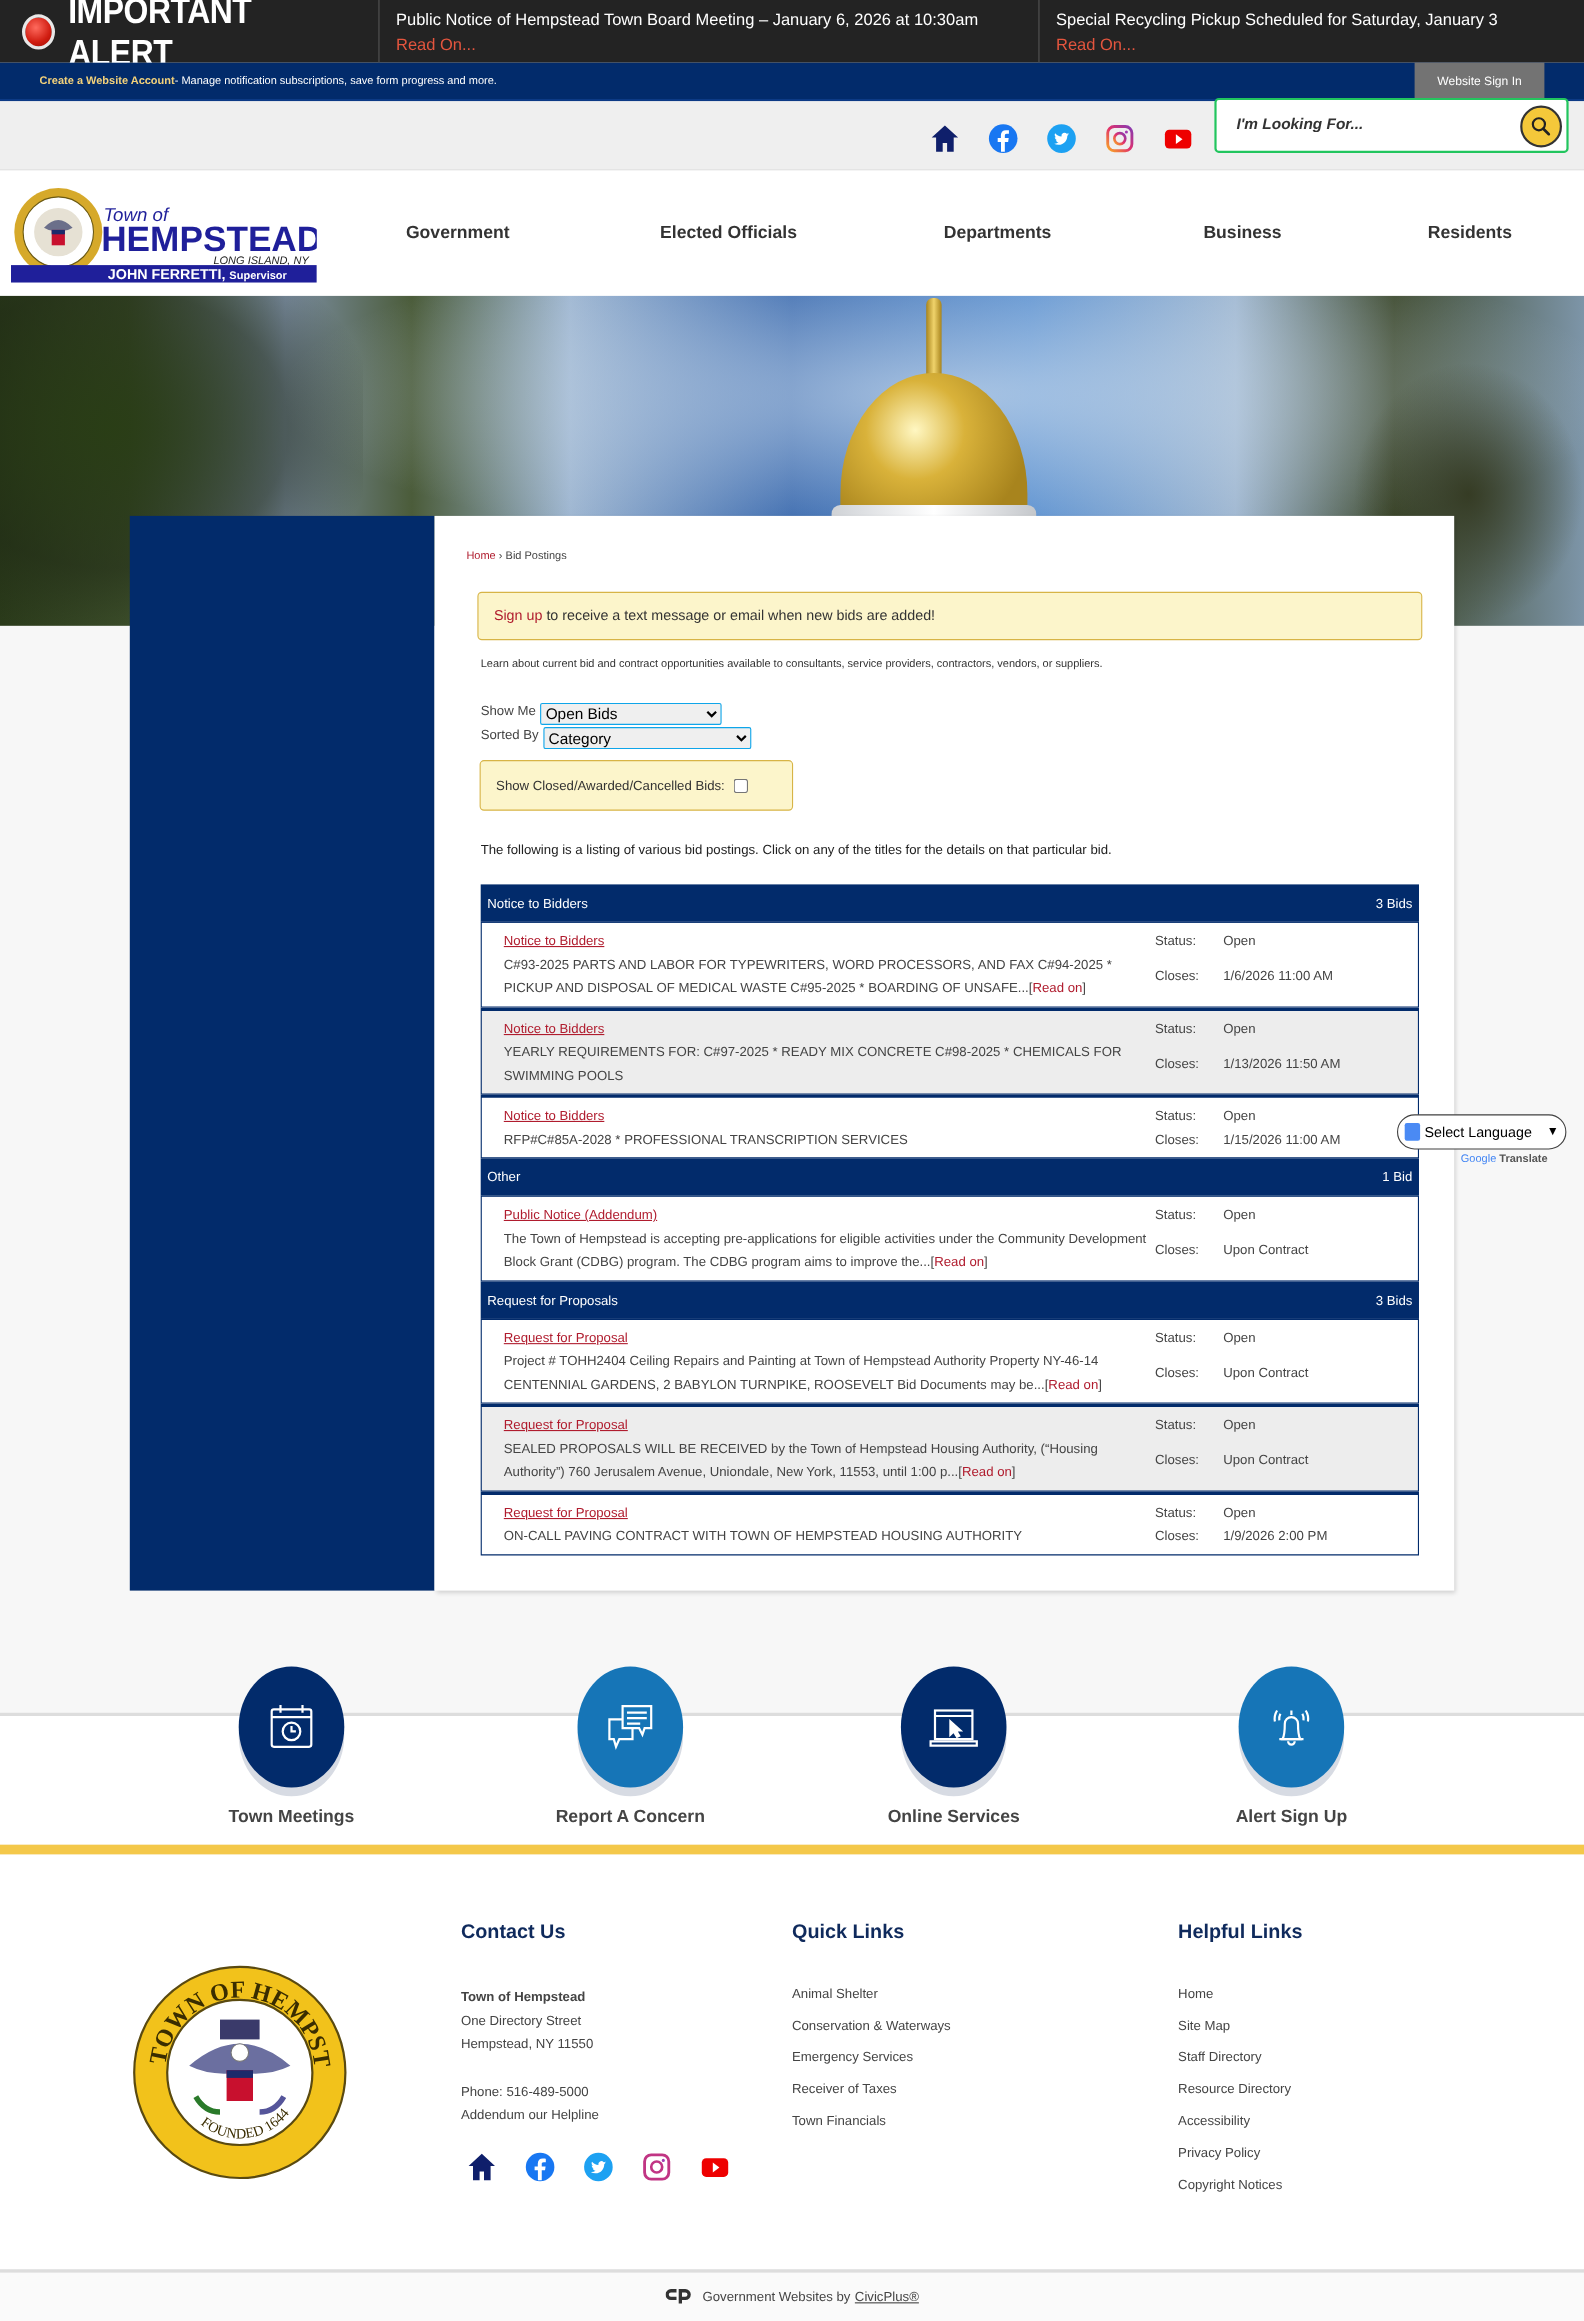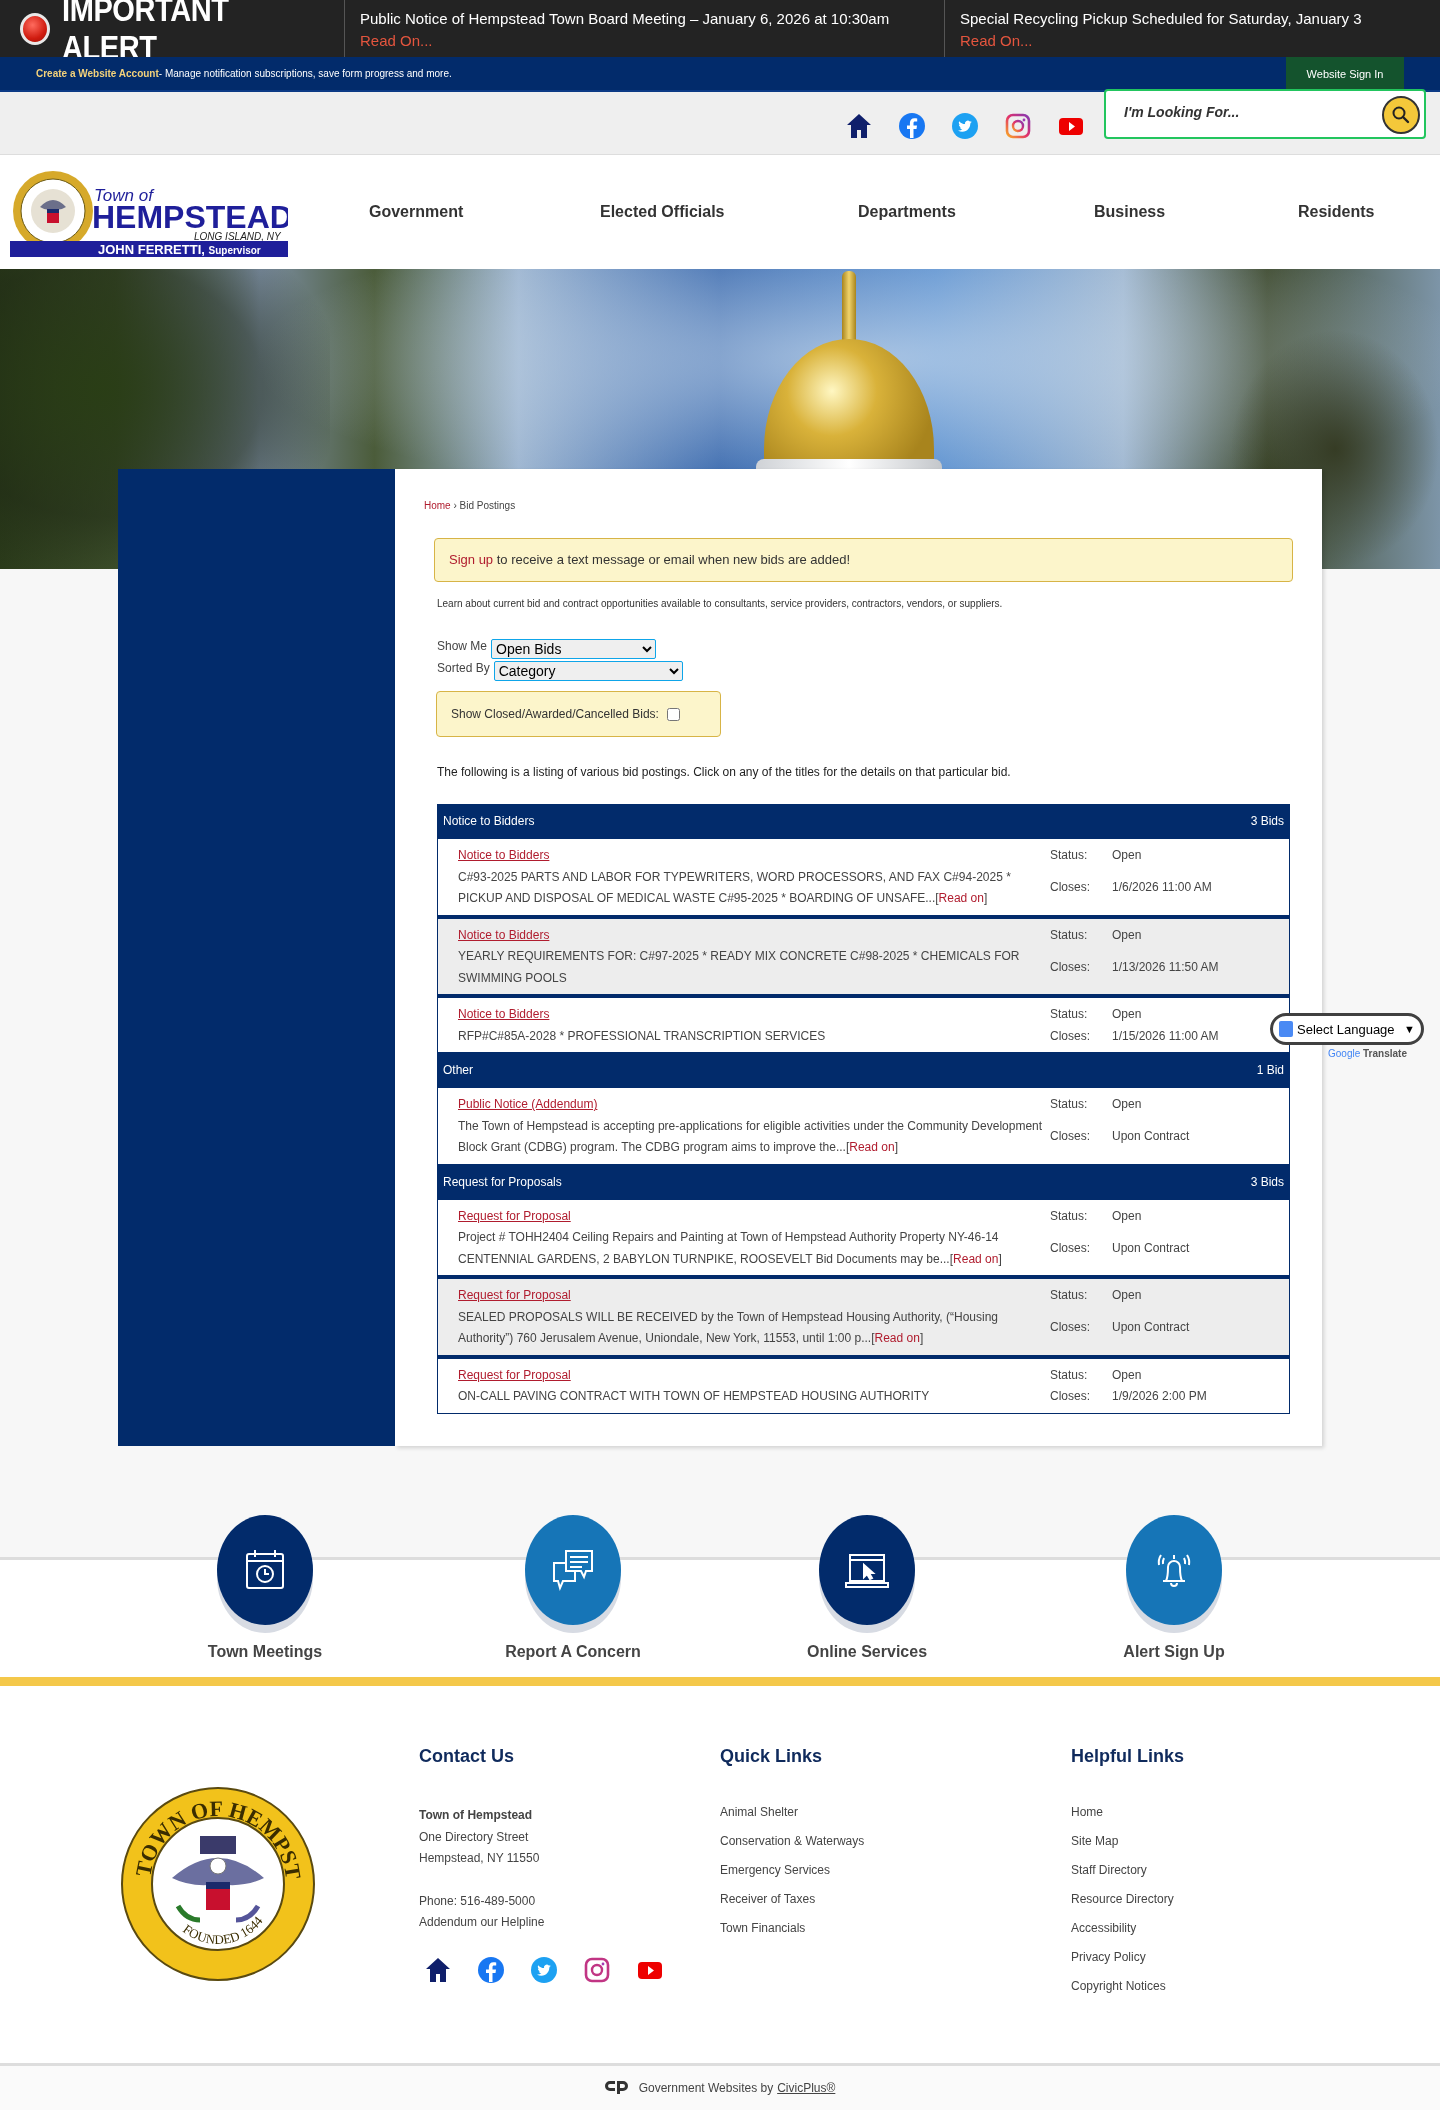--- a/index.html
+++ b/index.html
@@ -7,21 +7,21 @@
 a{color:#b01c2e}
 .alertbar{position:absolute;top:0;left:0;width:1440px;height:57px;background:#232323;display:flex}
 .alert-left{width:345px;display:flex;align-items:center;padding-left:20px;border-right:1px solid #555}
 .alert-dot{width:32px;height:32px;border-radius:50%;background:radial-gradient(circle at 40% 35%,#ff6b5e,#d01c10 60%,#9c0e06);border:3px solid #e8e8e8;margin-right:12px}
 .alert-title{color:#fff;font-family:"Liberation Sans",sans-serif;font-weight:bold;font-size:33px;letter-spacing:-0.5px;transform:scaleX(0.88);transform-origin:left}
 .alert-item{padding:8px 15px;color:#fff;font-size:15px;line-height:22px}
 .alert-item.a1{width:600px;border-right:1px solid #555}
 .readon{color:#e4553e;display:block}
 .accountbar{position:absolute;top:57px;left:0;width:1440px;height:35px;background:#022b6b;border-bottom:2px solid #0c3a85;display:flex;align-items:center;padding-left:36px;font-size:10px;color:#fff}
 .accountbar b{color:#f4d27a}
-.signin{position:absolute;right:36px;top:0;height:34px;width:118px;background:#14532d;color:#fff;font-size:11px;display:flex;align-items:center;justify-content:center}
+.signin{position:absolute;right:36px;top:0;height:34px;width:118px;background:#737373;color:#fff;font-size:11px;display:flex;align-items:center;justify-content:center}
 .toolbar{position:absolute;top:92px;left:0;width:1440px;height:63px;background:#efefef;border-bottom:1px solid #ddd}
 .soc{position:absolute;width:28px;height:28px;top:112px}
 .search{position:absolute;top:89px;left:1104px;width:322px;height:50px;background:#fff;border:2px solid #22c55e;border-radius:4px}
 .search input{border:none;outline:none;position:absolute;left:18px;top:13px;width:230px;font-size:14px;font-style:italic;font-weight:bold;color:#333;font-family:"Liberation Sans",sans-serif;background:transparent}
 .search input::placeholder{color:#333}
 .search-btn{position:absolute;right:4px;top:5px;width:38px;height:38px;border-radius:50%;background:#f4c83a;border:2px solid #333;display:flex;align-items:center;justify-content:center}
 .header{position:absolute;top:155px;left:0;width:1440px;height:114px;background:#fff}
 .logo{position:absolute;left:10px;top:16px;width:278px;height:86px}
 .nav{position:absolute;top:0;left:330px;right:0;height:114px;display:flex;align-items:center}
 .nav-item{font-weight:bold;font-size:16px;color:#333;position:absolute}
@@ -43,21 +43,21 @@
 .closedbox{position:absolute;left:41px;top:222px;width:285px;height:46px;background:#fcf5cb;border:1px solid #d7b446;border-radius:4px;padding:14px 14px;font-size:12px;color:#333;display:flex;align-items:center;gap:8px}
 .listing-intro{position:absolute;left:42px;top:296px;font-size:12px;color:#222}
 .bids{position:absolute;left:42px;top:335px;width:853px}
 .cat-head{background:#022b6b;color:#fff;font-size:12px;height:34px;display:flex;align-items:center;justify-content:space-between;padding:0 6px}
 .bid{border:1px solid #022b6b;border-top:3px solid #022b6b;padding:6px 14px 5px 20px;display:flex;font-size:12px;line-height:21.5px;color:#444}
 .bid.alt{background:#ededed}
 .bid.first{border-top:1px solid #022b6b}
 .bid-main{flex:1;padding-right:6px}
 .bid-title{color:#b01c2e;text-decoration:underline;display:block}
 .bid-meta{width:225px;display:grid;grid-template-columns:62px 1fr}
-.translate{position:absolute;left:1270px;top:1013px;width:154px;height:32px;background:#fff;border:3px solid #404040;border-radius:16px;display:flex;align-items:center;padding:0 6px;font-size:13px;color:#000}
+.translate{position:absolute;left:1270px;top:1013px;width:154px;height:32px;background:#fff;border:1px solid #404040;border-radius:16px;display:flex;align-items:center;padding:0 6px;font-size:13px;color:#000}
 .gtrans{position:absolute;left:1328px;top:1048px;font-size:10px;color:#555;font-weight:bold}
 .quick{position:absolute;top:1557px;left:0;width:1440px;height:120px;background:#fff;border-top:3px solid #ddd}
 .qbtn{position:absolute;top:1515px;width:200px;text-align:center}
 .qcircle{width:96px;height:110px;border-radius:48px/55px;margin:0 auto;display:flex;align-items:center;justify-content:center;box-shadow:0 8px 0 #d7dbe3}
 .qlabel{margin-top:18px;font-size:16px;font-weight:bold;color:#444}
 .goldbar{position:absolute;top:1677px;left:0;width:1440px;height:9px;background:#f4c84a}
 .footer{position:absolute;top:1686px;left:0;width:1440px;height:377px;background:#fff}
 .seal{position:absolute;left:120px;top:100px;width:196px;height:196px}
 .fcol{position:absolute;top:60px}
 .fcol h3{font-size:18px;color:#0f2a5c;font-weight:bold;margin-bottom:38px}

